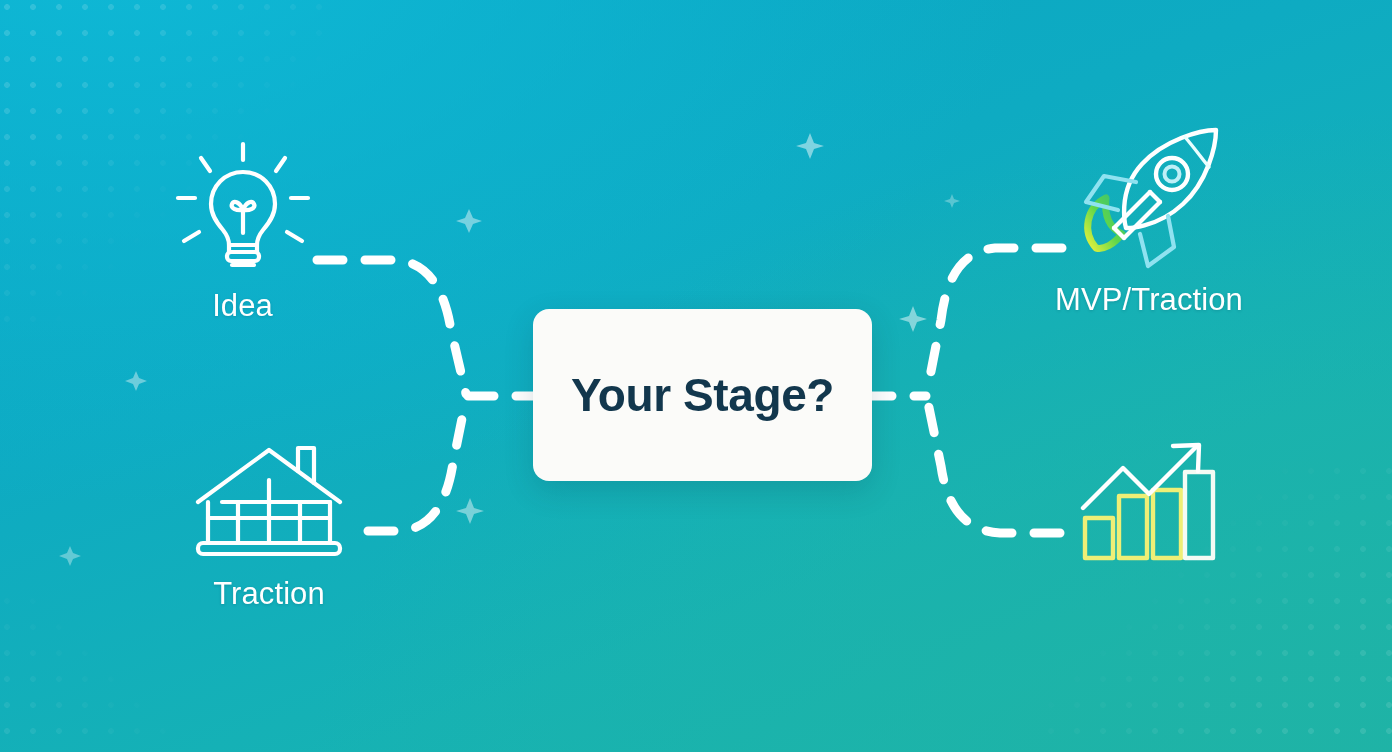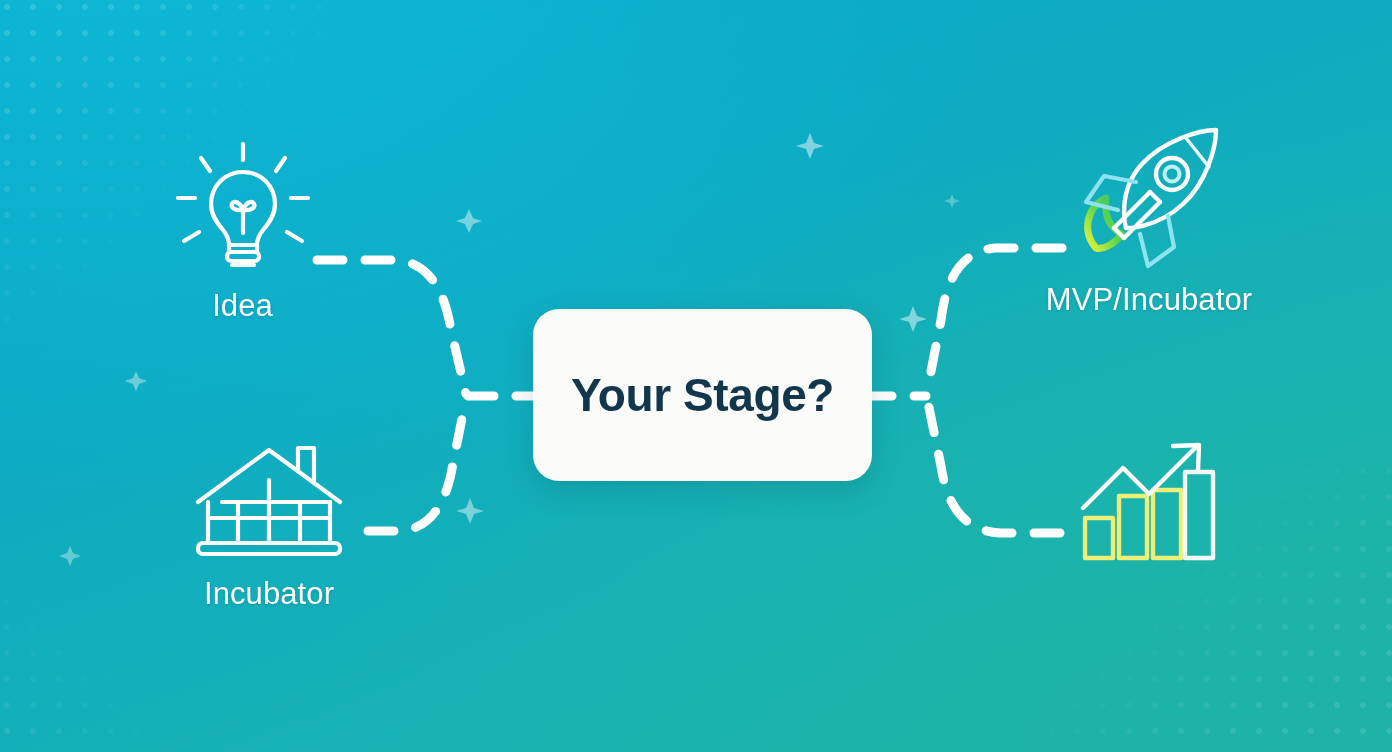--- a/index.html
+++ b/index.html
@@ -63,21 +63,21 @@
   #node-mvp { left:1015px; top:120px; width:268px; }
   #node-mvp .label { margin-top:12px; }
   #node-accelerator { left:1040px; top:440px; width:218px; }
   #node-accelerator .label { margin-top:14px; color:#eeef76; }
 
   #center-card {
     position:absolute;
     left:533px; top:309px;
     width:339px; height:172px;
     background:#fbfbf9;
-    border-radius:26px;
+    border-radius:16px;
     box-shadow:0 10px 30px rgba(0,45,60,0.16);
     display:flex; align-items:center; justify-content:center;
   }
   #center-card .card-text {
     font-size:46px;
     font-weight:bold;
     color:#12374d;
     letter-spacing:-0.4px;
     white-space:nowrap;
   }
@@ -145,21 +145,21 @@
         <path d="M142,62 L142,103"></path>
         <path d="M20,103 L142,103"></path>
         <rect x="10" y="103" width="142" height="11" rx="5"></rect>
         <path d="M50,62 L50,103"></path>
         <path d="M81,40 L81,103"></path>
         <path d="M112,62 L112,103"></path>
         <path d="M20,78 L142,78"></path>
         <path d="M34,62 L142,62"></path>
       </g>
     </svg>
-    <span class="label">Incubator</span>
+    <span class="label">Traction</span>
   </div>
 
   <div class="node" id="node-mvp">
     <svg class="icon" width="170" height="150" viewBox="0 0 170 150">
       <defs>
         <linearGradient id="flameGrad" x1="0" y1="1" x2="1" y2="0">
           <stop offset="0%" stop-color="#e9f23c"></stop>
           <stop offset="50%" stop-color="#5fd64a"></stop>
           <stop offset="100%" stop-color="#37c07a"></stop>
         </linearGradient>
@@ -177,21 +177,21 @@
         <path d="M72,62 L40,56 L22,82 L54,90" stroke="#8fe2f0" stroke-width="4.2"></path>
 
         <path d="M104,96 L110,127 L84,146 L76,114" stroke="#8fe2f0" stroke-width="4.2"></path>
 
         <path d="M86,72 L50,108" stroke="#ffffff" stroke-width="4.2"></path>
         <path d="M96,82 L60,118" stroke="#ffffff" stroke-width="4.2"></path>
         <path d="M86,72 L96,82" stroke="#ffffff" stroke-width="4.2"></path>
         <path d="M50,108 L60,118" stroke="#ffffff" stroke-width="4.2"></path>
       </g>
     </svg>
-    <span class="label">MVP/Incubator</span>
+    <span class="label">MVP/Traction</span>
   </div>
 
   <div class="node" id="node-accelerator">
     <svg class="icon" width="145" height="128" viewBox="0 0 145 128">
       <g fill="none" stroke-linecap="round" stroke-linejoin="round" stroke-width="4.4">
         <rect x="8" y="78" width="28" height="40" stroke="#eeef76"></rect>
         <rect x="42" y="56" width="28" height="62" stroke="#eeef76"></rect>
         <rect x="76" y="50" width="28" height="68" stroke="#eeef76"></rect>
         <rect x="108" y="32" width="28" height="86" stroke="#f4fbf4"></rect>
         <path d="M6,68 L46,28 L72,54 L118,8" stroke="#ffffff"></path>

